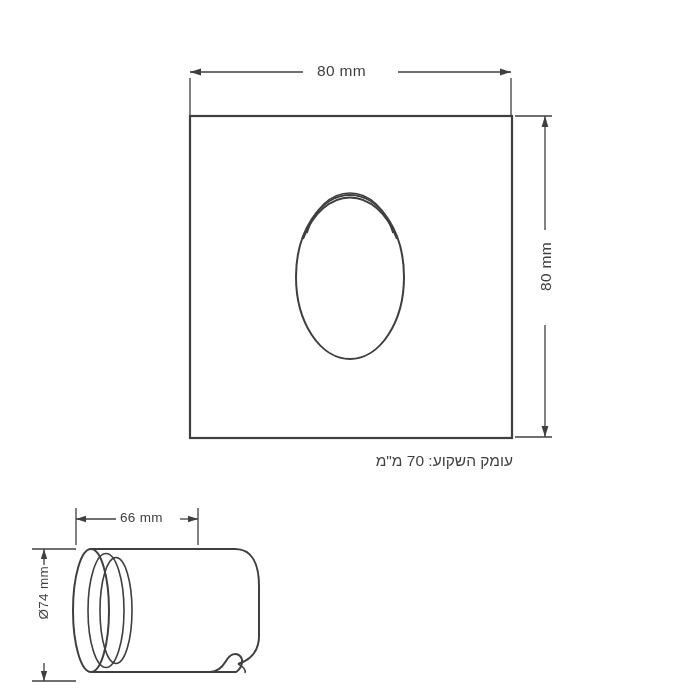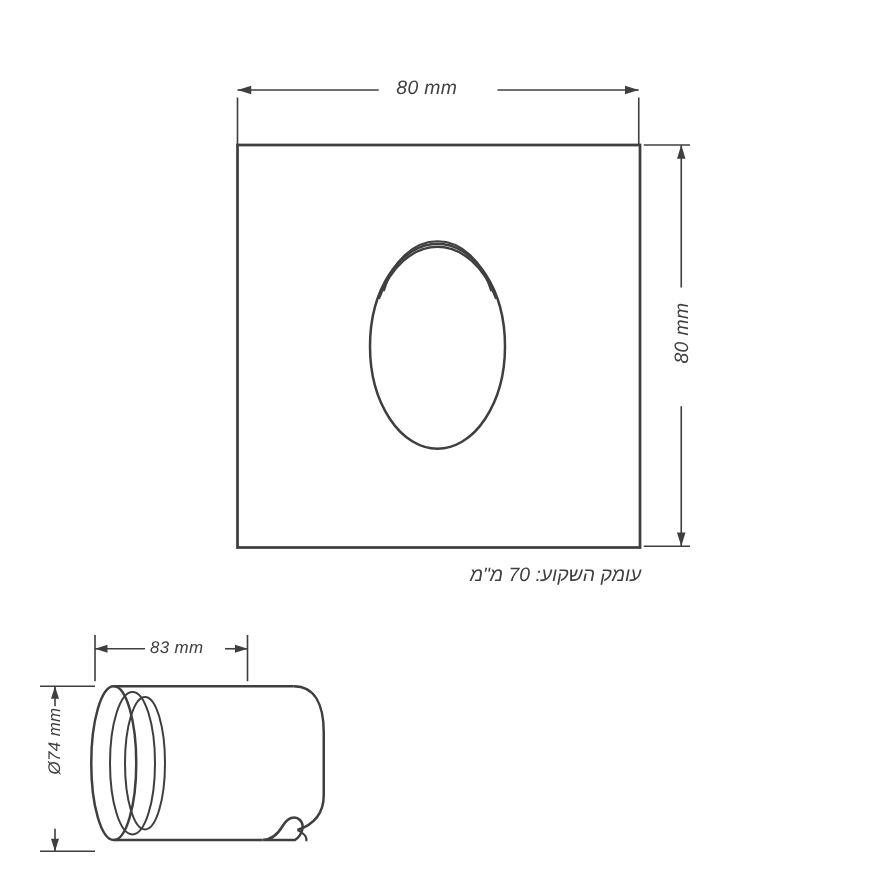--- a/index.html
+++ b/index.html
@@ -10,21 +10,20 @@
   body {
     font-family: "Liberation Sans", sans-serif;
     color: #404040;
   }
   #stage {
     position: relative;
     width: 700px;
     height: 700px;
     overflow: hidden;
     background: #ffffff;
-    font-style: italic;
   }
   .abs { position: absolute; }
 
   
   .dim-label {
     font-size: 15.5px;
     letter-spacing: 0.3px;
     color: #3f3f3f;
     white-space: nowrap;
   }
@@ -100,21 +99,21 @@
   <div class="abs" style="left:0;top:0;">
     <svg width="700" height="560">
       <line x1="76" y1="508" x2="76" y2="545" stroke="#3f3f3f" stroke-width="1.3"></line>
       <line x1="198" y1="508" x2="198" y2="545" stroke="#3f3f3f" stroke-width="1.3"></line>
       <line x1="76" y1="519" x2="116" y2="519" stroke="#3f3f3f" stroke-width="1.3"></line>
       <line x1="180" y1="519" x2="198" y2="519" stroke="#3f3f3f" stroke-width="1.3"></line>
       <polygon points="76,519 86,515.8 86,522.2" fill="#3f3f3f"></polygon>
       <polygon points="198,519 188,515.8 188,522.2" fill="#3f3f3f"></polygon>
     </svg>
   </div>
-  <div class="abs dim-label small" style="left:120px;top:510px;">83 mm</div>
+  <div class="abs dim-label small" style="left:120px;top:510px;">66 mm</div>
 
   <div class="abs" style="left:0;top:0;">
     <svg width="700" height="700">
       <line x1="32" y1="549" x2="76" y2="549" stroke="#3f3f3f" stroke-width="1.3"></line>
       <line x1="32" y1="681" x2="76" y2="681" stroke="#3f3f3f" stroke-width="1.3"></line>
       <line x1="44" y1="549" x2="44" y2="565" stroke="#3f3f3f" stroke-width="1.3"></line>
       <line x1="44" y1="663" x2="44" y2="681" stroke="#3f3f3f" stroke-width="1.3"></line>
       <polygon points="44,549 40.8,559 47.2,559" fill="#3f3f3f"></polygon>
       <polygon points="44,681 40.8,671 47.2,671" fill="#3f3f3f"></polygon>
     </svg>

